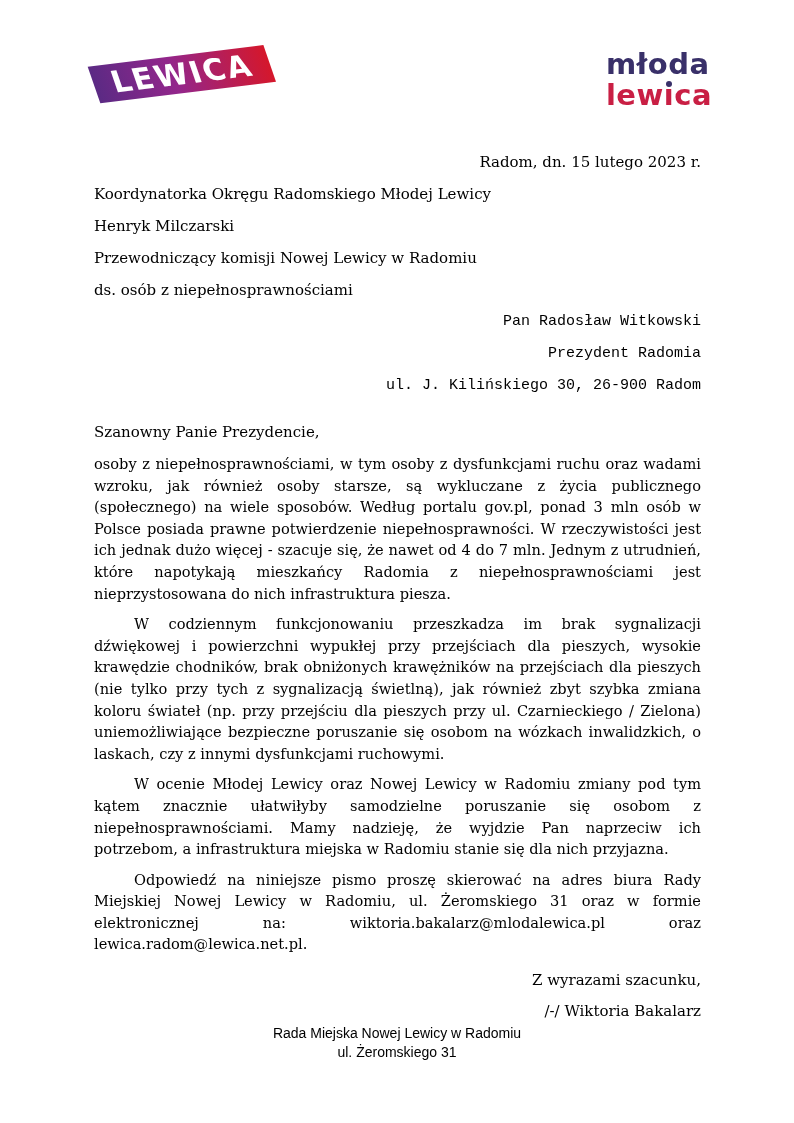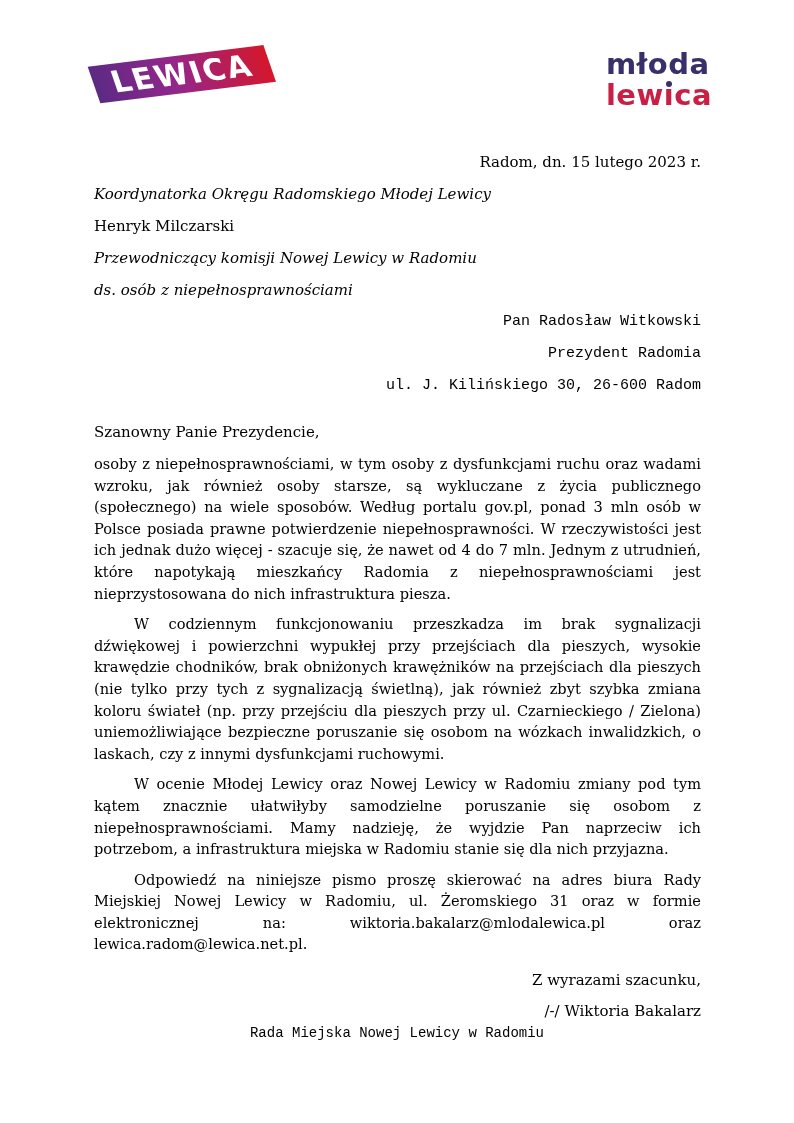--- a/index.html
+++ b/index.html
@@ -30,33 +30,33 @@
   }
   .ml-i{position:relative;display:inline-block;}
   .ml-i::after{
     content:"";position:absolute;top:1px;left:50%;transform:translateX(-50%);
     width:6px;height:6px;border-radius:50%;
   }
   
   .content{padding:152px 93px 0 94px;}
   .date{text-align:right;font-size:15px;line-height:20px;margin:0 0 12px;}
   .sender p{font-size:15px;line-height:20px;margin:0 0 12px;}
-  .sender p.it{font-style:italic;}
+  .sender p.it{}
   .recipient{text-align:right;font-family:Liberation Mono, monospace;}
   .recipient p{font-size:15px;line-height:20px;margin:0 0 12px;}
   .salutation{font-size:15px;line-height:21px;margin:26px 0 10px;}
   .body-par{font-size:14.6px;line-height:21.6px;text-align:justify;margin:0 0 9px;}
   .body-par.indent{text-indent:40px;}
   .closing{text-align:right;margin-top:15px;}
   .closing p{font-size:15px;line-height:20px;margin:0 0 11px;}
   
   .footer{
     position:absolute;left:0;top:1024px;width:100%;
     text-align:center;
-    font-family:Liberation Mono, monospace;
+    font-family:Liberation Sans, sans-serif;
     font-size:14px;line-height:19px;
   }
 </style>
 <style>.ml-i::after{background:#393069;}</style></head>
 <body>
 
 <div class="page">
 
   <header class="letterhead">
     <div class="lewica-banner" id="lewica-banner" style="background: linear-gradient(90deg, rgb(91, 42, 132) 0%, rgb(147, 38, 139) 45%, rgb(213, 23, 43) 100%);">
@@ -74,36 +74,37 @@
     <section class="sender">
       <p class="it">Koordynatorka Okręgu Radomskiego Młodej Lewicy</p>
       <p>Henryk Milczarski</p>
       <p class="it">Przewodniczący komisji Nowej Lewicy w Radomiu</p>
       <p class="it">ds. osób z niepełnosprawnościami</p>
     </section>
 
     <section class="recipient">
       <p>Pan Radosław Witkowski</p>
       <p>Prezydent Radomia</p>
-      <p>ul. J. Kilińskiego 30, 26-600 Radom</p>
+      <p>ul. J. Kilińskiego 30, 26-900 Radom</p>
     </section>
 
     <p class="salutation">Szanowny Panie Prezydencie,</p>
 
     <section>
       <p class="body-par">osoby z niepełnosprawnościami, w tym osoby z dysfunkcjami ruchu oraz wadami wzroku, jak również osoby starsze, są wykluczane z życia publicznego (społecznego) na wiele sposobów. Według portalu gov.pl, ponad 3 mln osób w Polsce posiada prawne potwierdzenie niepełnosprawności. W rzeczywistości jest ich jednak dużo więcej - szacuje się, że nawet od 4 do 7 mln. Jednym z utrudnień, które napotykają mieszkańcy Radomia z niepełnosprawnościami jest nieprzystosowana do nich infrastruktura piesza.</p>
       <p class="body-par indent">W codziennym funkcjonowaniu przeszkadza im brak sygnalizacji dźwiękowej i powierzchni wypukłej przy przejściach dla pieszych, wysokie krawędzie chodników, brak obniżonych krawężników na przejściach dla pieszych (nie tylko przy tych z sygnalizacją świetlną), jak również zbyt szybka zmiana koloru świateł (np. przy przejściu dla pieszych przy ul. Czarnieckiego / Zielona) uniemożliwiające bezpieczne poruszanie się osobom na wózkach inwalidzkich, o laskach, czy z innymi dysfunkcjami ruchowymi.</p>
       <p class="body-par indent">W ocenie Młodej Lewicy oraz Nowej Lewicy w Radomiu zmiany pod tym kątem znacznie ułatwiłyby samodzielne poruszanie się osobom z niepełnosprawnościami. Mamy nadzieję, że wyjdzie Pan naprzeciw ich potrzebom, a infrastruktura miejska w Radomiu stanie się dla nich przyjazna.</p>
       <p class="body-par indent">Odpowiedź na niniejsze pismo proszę skierować na adres biura Rady Miejskiej Nowej Lewicy w Radomiu, ul. Żeromskiego 31 oraz w formie elektronicznej na: wiktoria.bakalarz@mlodalewica.pl oraz lewica.radom@lewica.net.pl.</p>
     </section>
 
     <section class="closing">
       <p>Z wyrazami szacunku,</p>
       <p>/-/ Wiktoria Bakalarz</p>
 
     </section>
   </main>
 
   <footer class="footer">
     <div>Rada Miejska Nowej Lewicy w Radomiu</div>
+    <div>ul. Żeromskiego 31</div>
   </footer>
 
 </div>
 
 </body></html>

